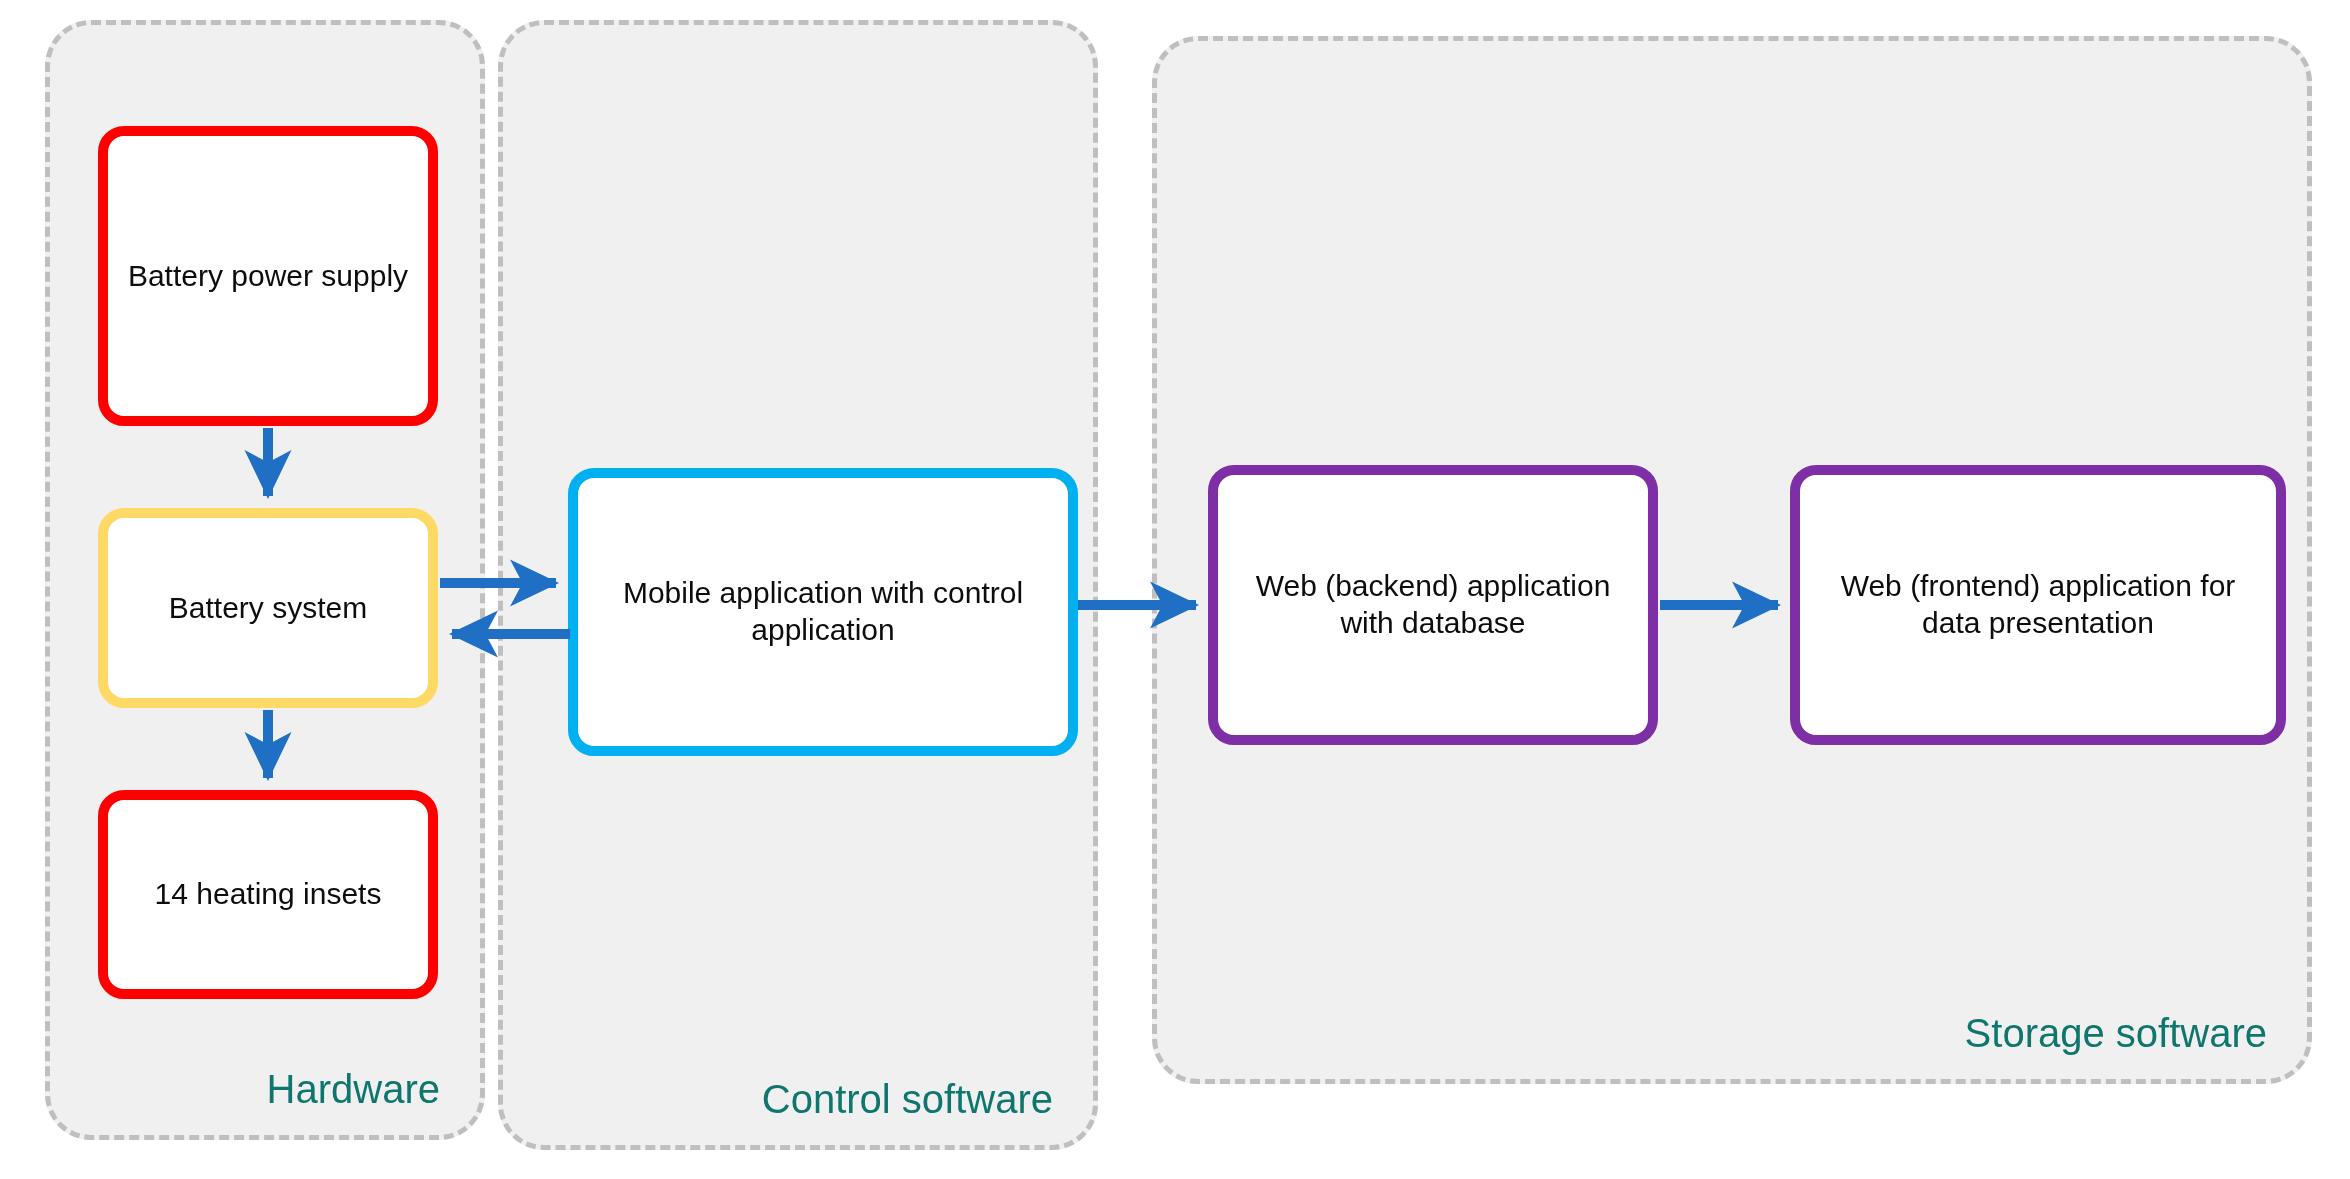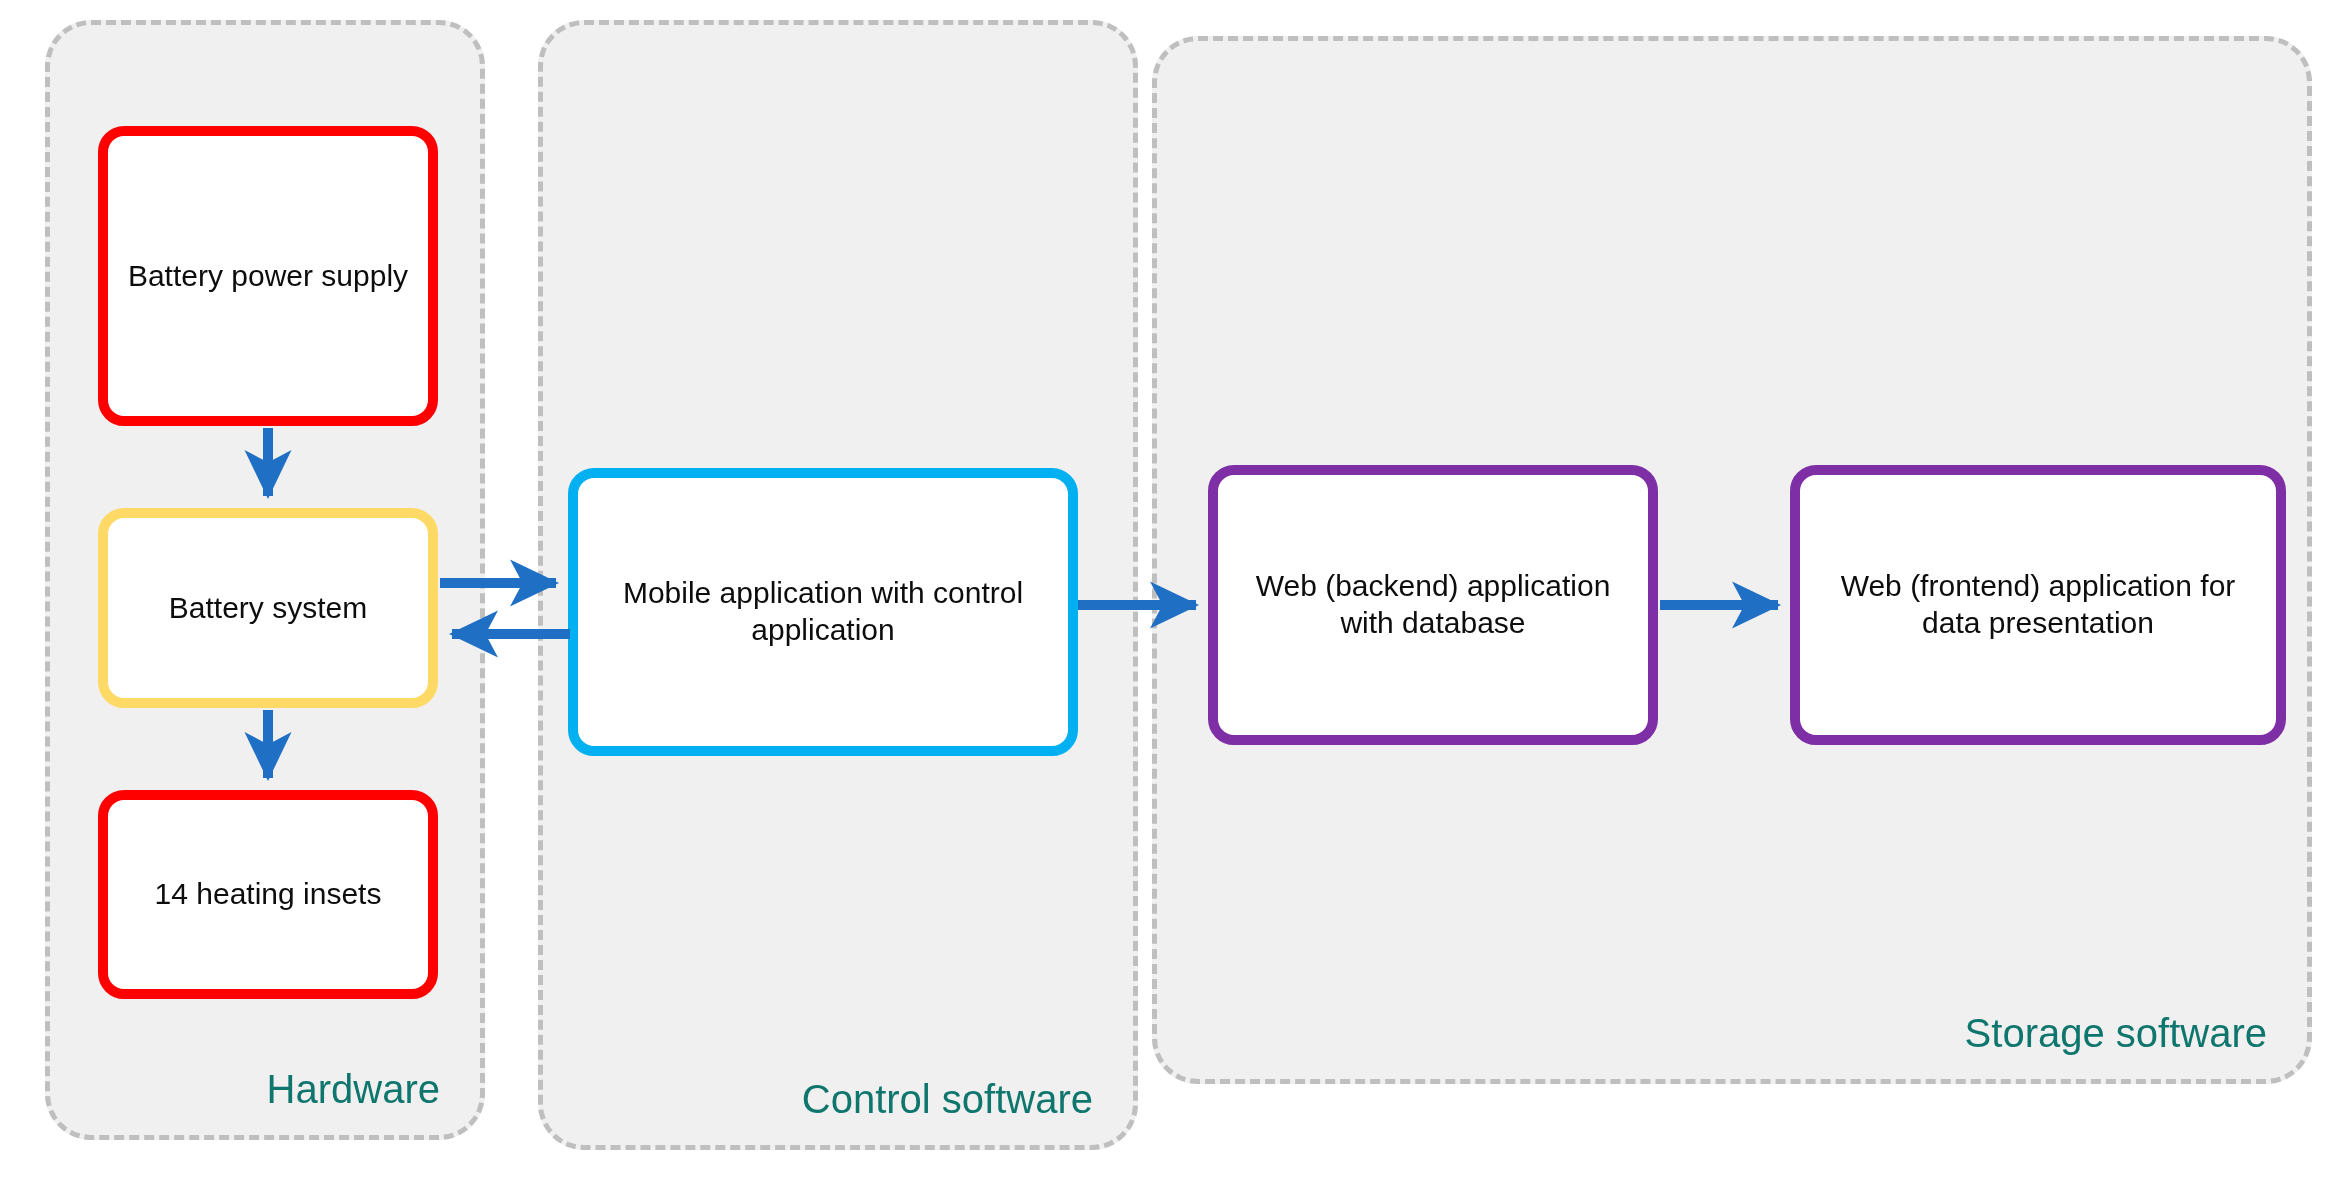--- a/index.html
+++ b/index.html
@@ -74,21 +74,21 @@
 </style>
 </head>
 <body>
 
 <div id="canvas">
 
   <div class="group" style="left:45px; top:20px; width:440px; height:1120px;">
     <div class="group-label">Hardware</div>
   </div>
 
-  <div class="group" style="left:538px; top:20px; width:600px; height:1130px;text-align:right;">
+  <div class="group" style="left:498px; top:20px; width:600px; height:1130px;text-align:right;">
     <div class="group-label">Control software</div>
   </div>
 
   <div class="group" style="left:1152px; top:36px; width:1160px; height:1048px;">
     <div class="group-label">Storage software</div>
   </div>
 
   <div class="node red" style="left:98px; top:126px; width:340px; height:300px;">
     <span class="node-text">Battery power supply</span>
   </div>

